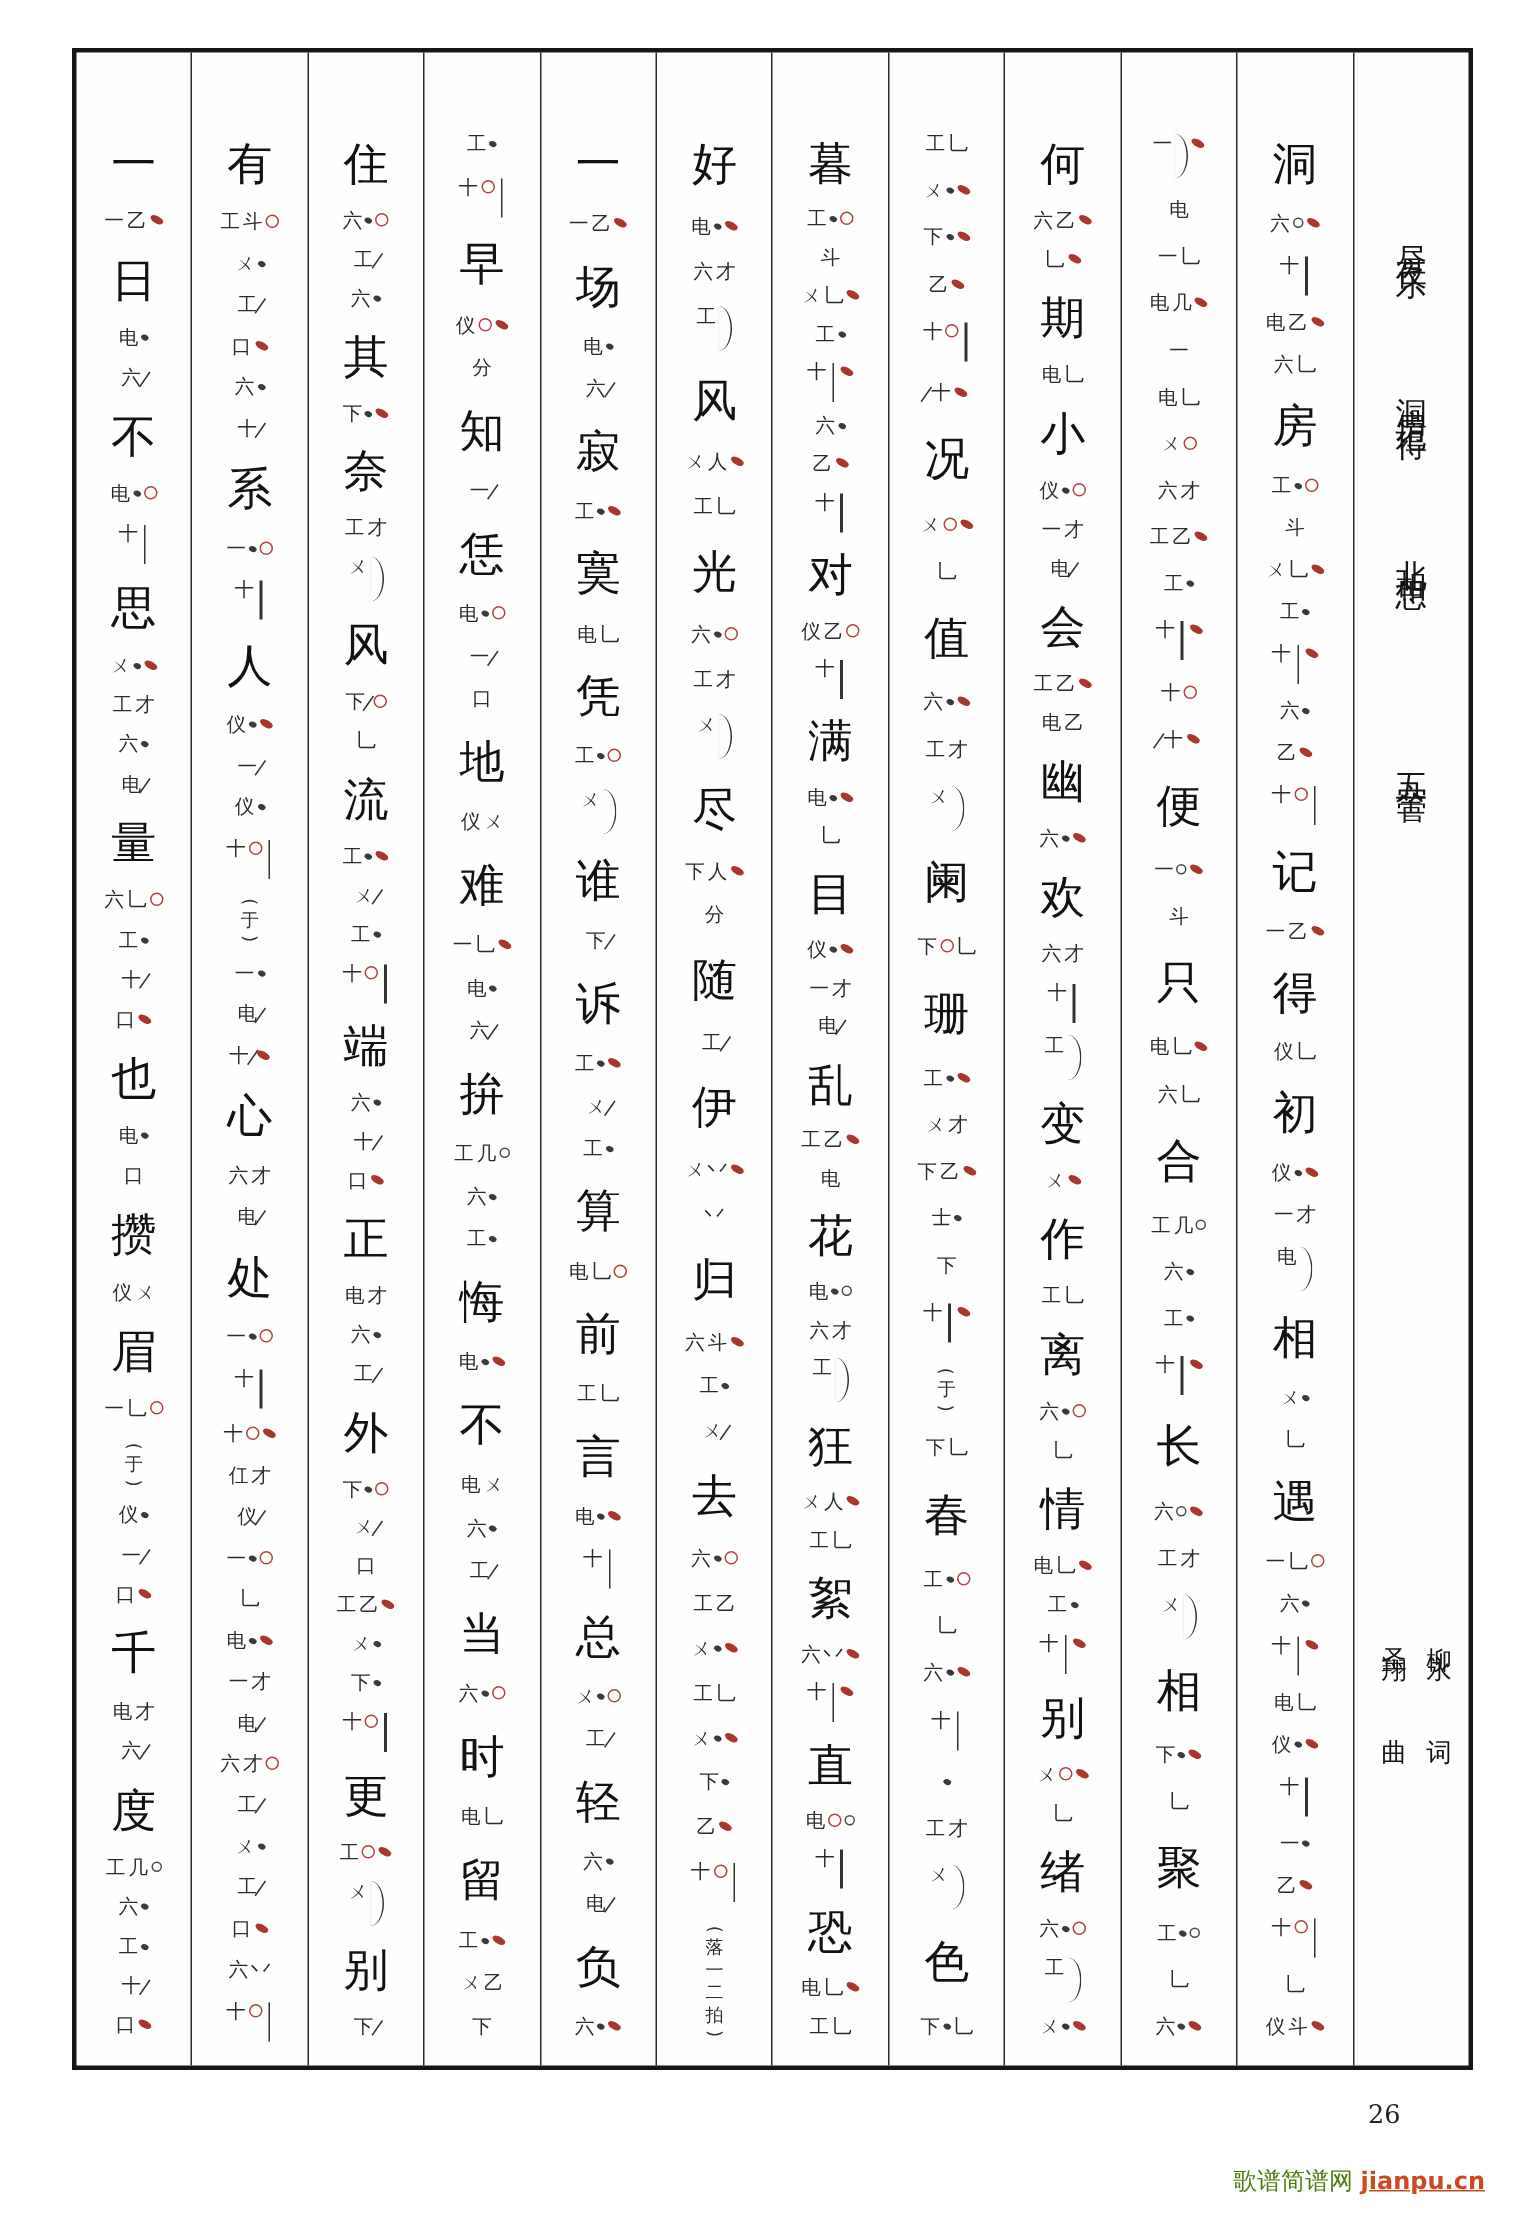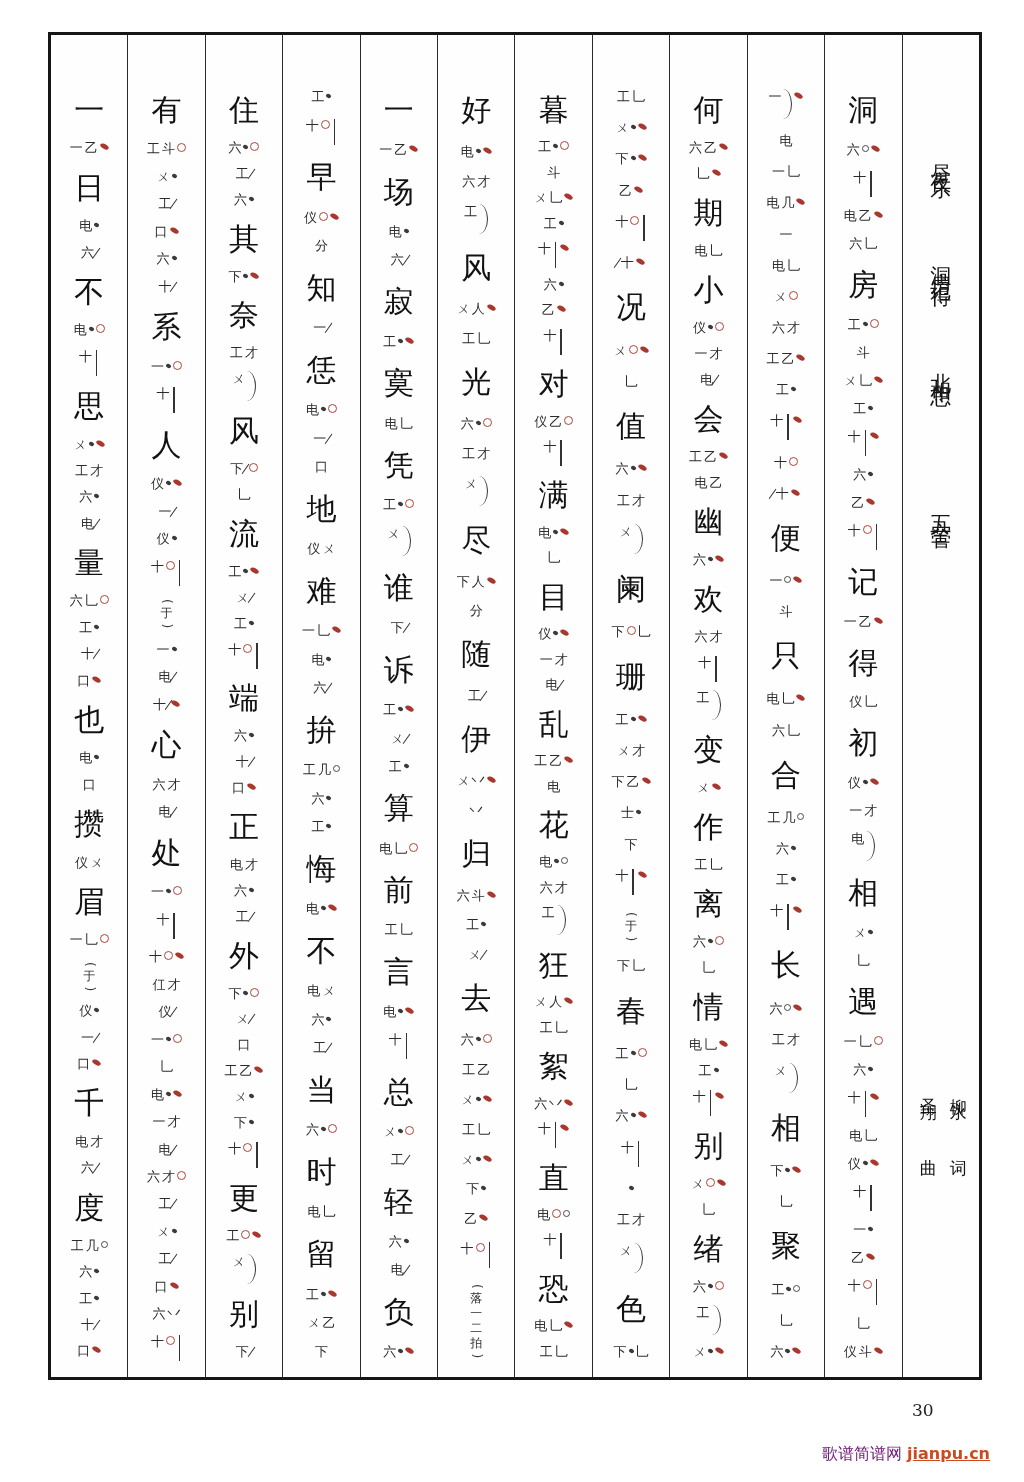--- a/index.html
+++ b/index.html
@@ -47,21 +47,21 @@
     font-size:17px;letter-spacing:4px;color:#141414;
     font-family:"DejaVu Serif","Liberation Serif",serif;
   }
   .credit-line{margin-left:7px;}
   .credit-role{display:inline-block;margin-top:44px;}
   #page-number{
     position:absolute;left:912px;top:1400px;font-size:17px;color:#222;
     font-family:"DejaVu Serif","Liberation Serif",serif;
   }
   #watermark{position:absolute;right:34px;top:1444px;font-size:16px;}
-  #watermark .wm-site{color:#701a75;}
+  #watermark .wm-site{color:#4d7c0f;}
   #watermark .wm-url{color:#cc4a1e;font-weight:bold;text-decoration:underline;}
 </style>
 </head>
 <body>
 
 <div id="sheet">
   <div class="col title-col">
     <div class="title-line">
       <span class="tpart t1">昼夜乐</span>
       <span class="tpart t2">洞房记得</span>
@@ -1486,17 +1486,17 @@
         <span class="note-g">十</span>
         <span class="slash"></span>
       </div>
       <div class="note-row">
         <span class="note-g">口</span>
         <span class="mark-rc"></span>
       </div>
     </div>
   </div>
 
-<div id="page-number">30</div>
+<div id="page-number">26</div>
 
 <div id="watermark">
   <span class="wm-site">歌谱简谱网 </span><span class="wm-url">jianpu.cn</span>
 </div>
 
 </body></html>

